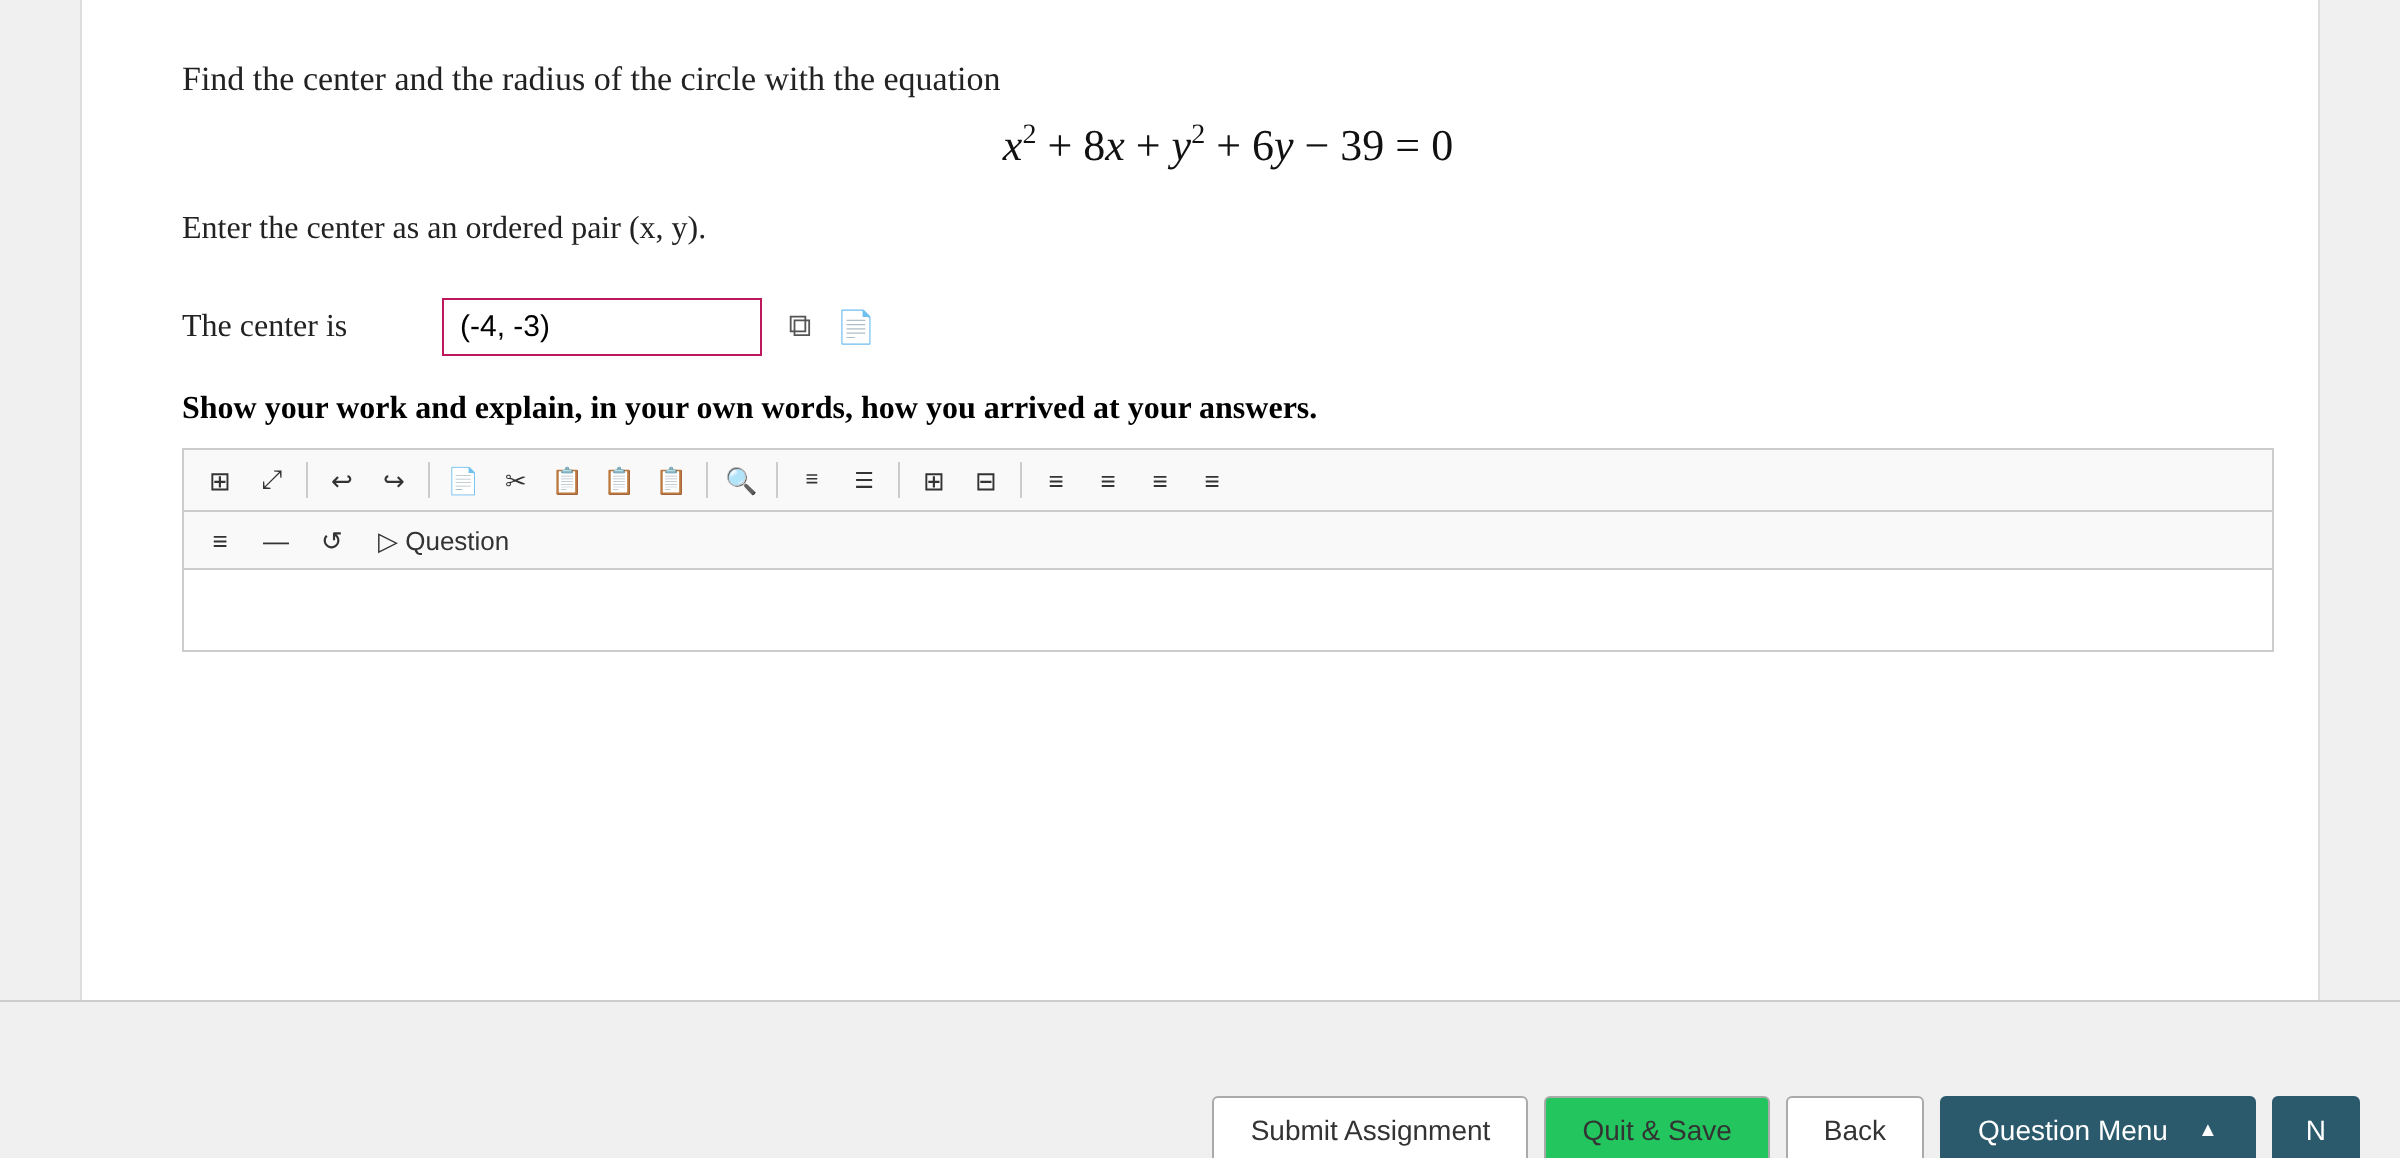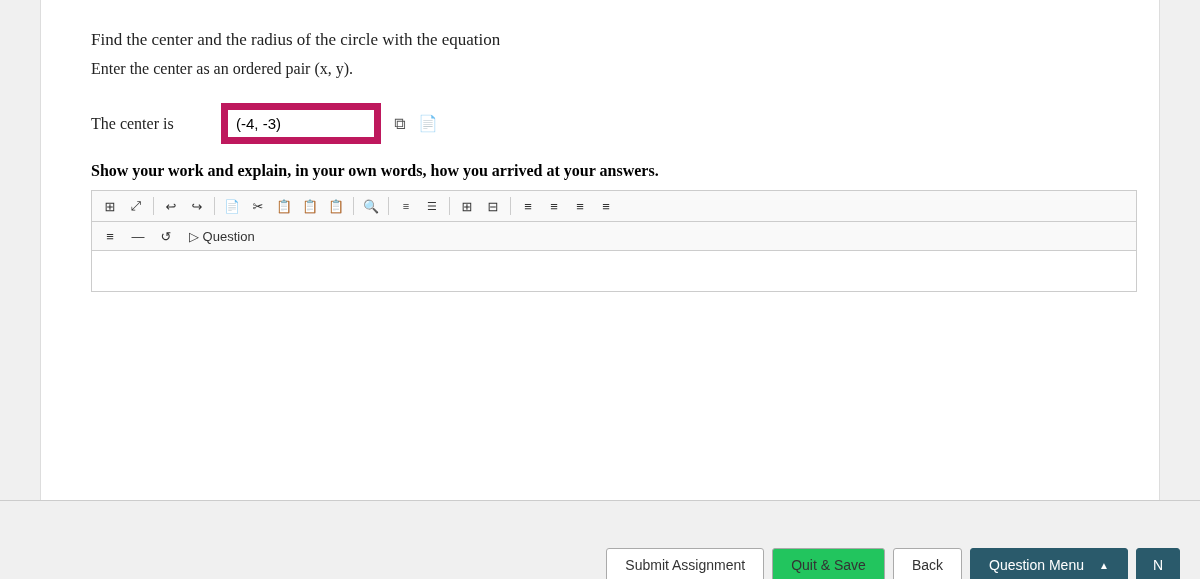--- a/index.html
+++ b/index.html
@@ -48,21 +48,21 @@
       margin-bottom: 14px;
       font-size: 16px;
       font-family: Georgia, serif;
       color: #222;
     }
     .input-row label {
       min-width: 130px;
       font-size: 16px;
     }
     .input-row input[type="text"] {
-      border: 7px solid #be185d;
+      border: 1px solid #be185d;
       padding: 5px 8px;
       font-size: 15px;
       font-family: Arial, sans-serif;
       width: 160px;
       outline: none;
     }
     .input-icons {
       display: flex;
       align-items: center;
       margin-left: 8px;
@@ -181,20 +181,25 @@
     .chevron-up {
       font-size: 10px;
     }
   </style>
 </head>
 <body>
 
 <div class="main-content">
   <p class="question-title">Find the center and the radius of the circle with the equation</p>
 
+  <div class="equation-display">
+    <span>
+      <i>x</i><sup>2</sup> + 8<i>x</i> + <i>y</i><sup>2</sup> + 6<i>y</i> − 39 = 0
+    </span>
+  </div>
 
   <p class="instruction">Enter the center as an ordered pair (x, y).</p>
 
   <div class="input-row">
     <label>The center is</label>
     <input type="text" value="(-4, -3)" style="">
     <div class="input-icons">
       <span class="icon-btn">⧉</span>
       <span class="icon-btn">📄</span>
     </div>

